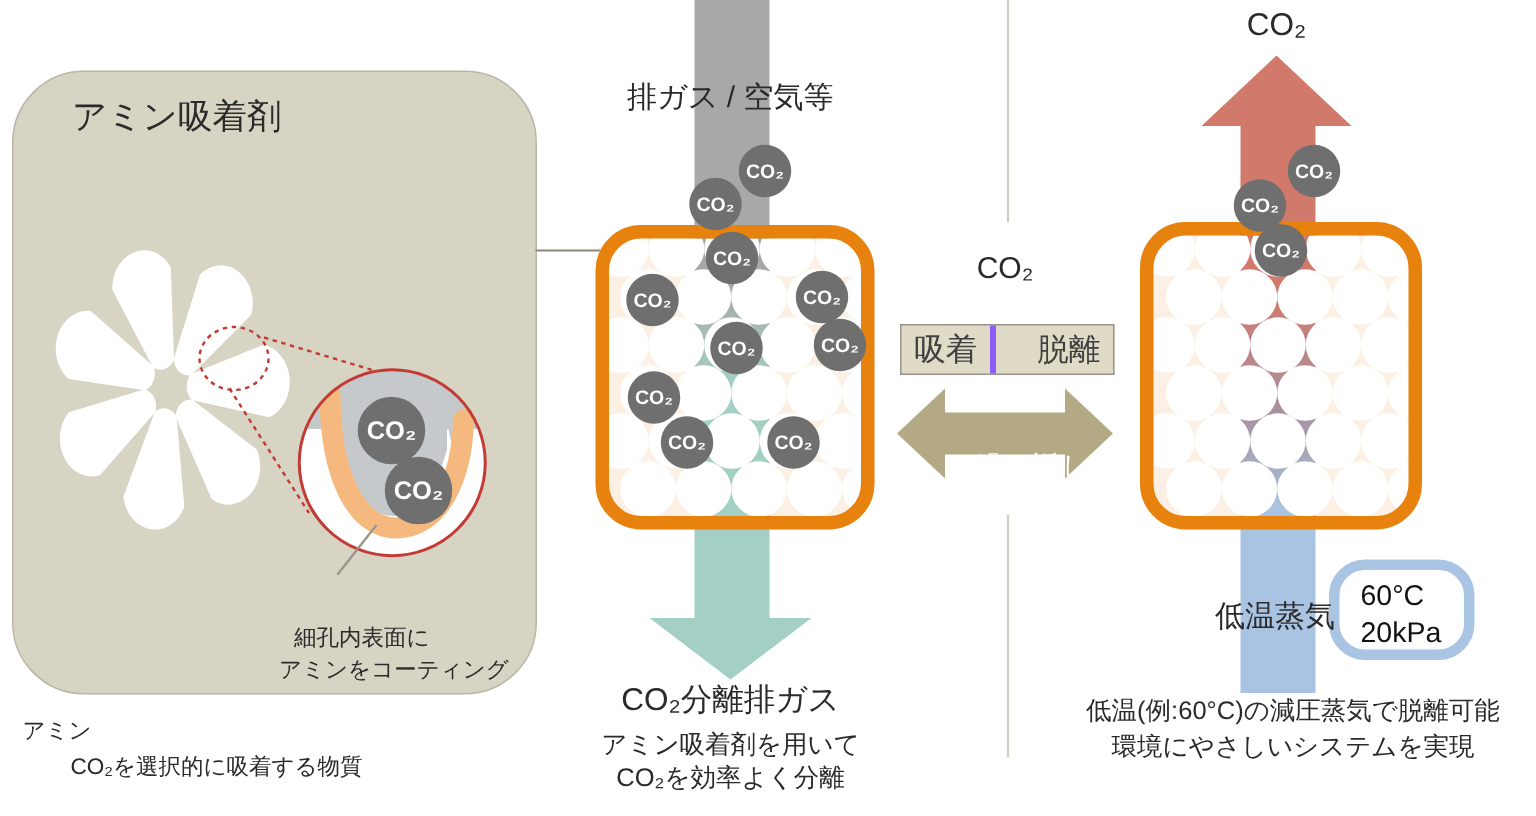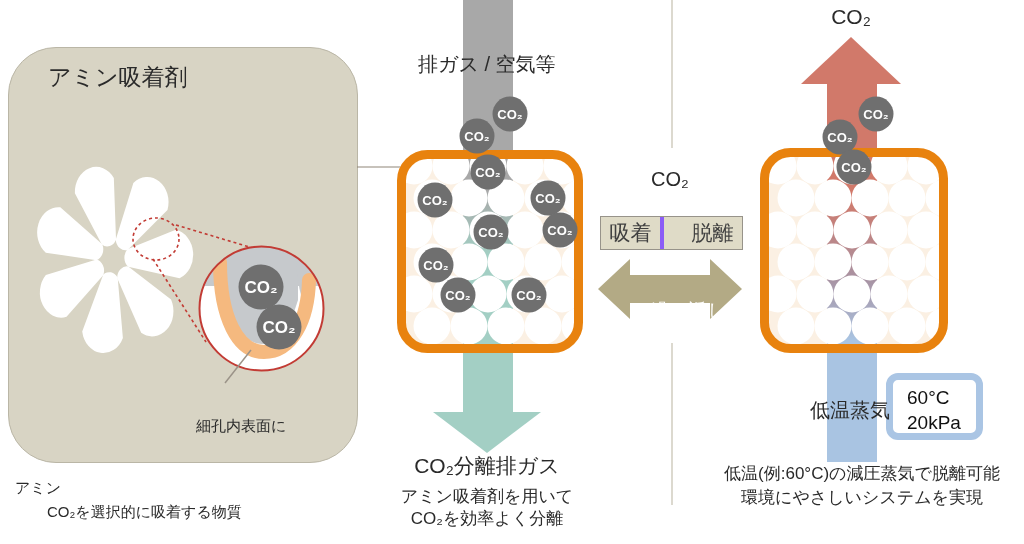--- a/index.html
+++ b/index.html
@@ -13,21 +13,21 @@
   .co2badge{position:absolute;z-index:30;width:35px;height:35px;border-radius:50%;
             background:#6f6f6f;color:#fff;display:flex;align-items:center;justify-content:center;
             font-weight:bold;font-size:13px;transform:translate(-50%,-50%);letter-spacing:0;}
   .co2badge.lg{width:45px;height:45px;font-size:17px;}
   #cycle-box{position:absolute;left:600px;top:216px;width:143px;height:34px;z-index:40;
              background:#dfdbc7;border:1px solid #97938a;display:flex;box-sizing:border-box;}
   #cycle-box .cell{flex:1;display:flex;align-items:center;justify-content:center;
                    font-size:21px;color:#404040;}
   #cycle-box .cell+.cell{border-left:4px solid #8b5cf6;padding-left:19px;}
   #cond-box{position:absolute;left:886px;top:373px;width:97px;height:67px;z-index:35;
-            background:#fff;border:7px solid #aac5e4;border-radius:12px;box-sizing:border-box;
+            background:#fff;border:7px solid #aac5e4;border-radius:24px;box-sizing:border-box;
             padding:5px 0 0 14px;font-size:19px;line-height:25px;color:#111;}
   .t-title{font-size:23px;}
   .t-body{font-size:20px;line-height:29px;}
   .t-small{font-size:15px;line-height:21px;}
   .t-label{font-size:20px;}
   .t-label21{font-size:21px;}
   .t-cap{font-size:17px;line-height:22px;}
   .t-cap24{font-size:17px;line-height:24px;}
   .t-repeat{font-size:19px;color:rgba(255,255,255,.96);}
 </style>
@@ -185,20 +185,21 @@
 
     <rect x="401.5" y="154.5" width="177" height="194" rx="26" fill="none" stroke="#e8820e" stroke-width="9"></rect>
     <rect x="764.5" y="152.5" width="179" height="196" rx="26" fill="none" stroke="#e8820e" stroke-width="9"></rect>
 
     <polygon fill="#b3aa85" points="598,289 630,259 630,275 710,275 710,259 742,289 710,319 710,303 630,303 630,319"></polygon>
   </svg>
 
   <div class="txt t-title" style="left:48px;top:62px;">アミン吸着剤</div>
   <div class="txt t-small" style="left:186px;top:376px;">
     <div style="padding-left:10px;margin-top:39px;">細孔内表面に</div>
+    <div>アミンをコーティング</div>
   </div>
   <div class="txt t-small" style="left:15px;top:477px;">アミン</div>
   <div class="txt t-small" style="left:47px;top:501px;">CO₂を選択的に吸着する物質</div>
 
   <div class="txt t-label" style="left:418px;top:51px;">排ガス / 空気等</div>
   <div class="txt t-label21 center" style="left:387px;top:452px;width:200px;">CO₂分離排ガス</div>
   <div class="txt t-cap center" style="left:387px;top:486px;width:200px;">
     <div>アミン吸着剤を用いて</div>
     <div>CO₂を効率よく分離</div>
   </div>

